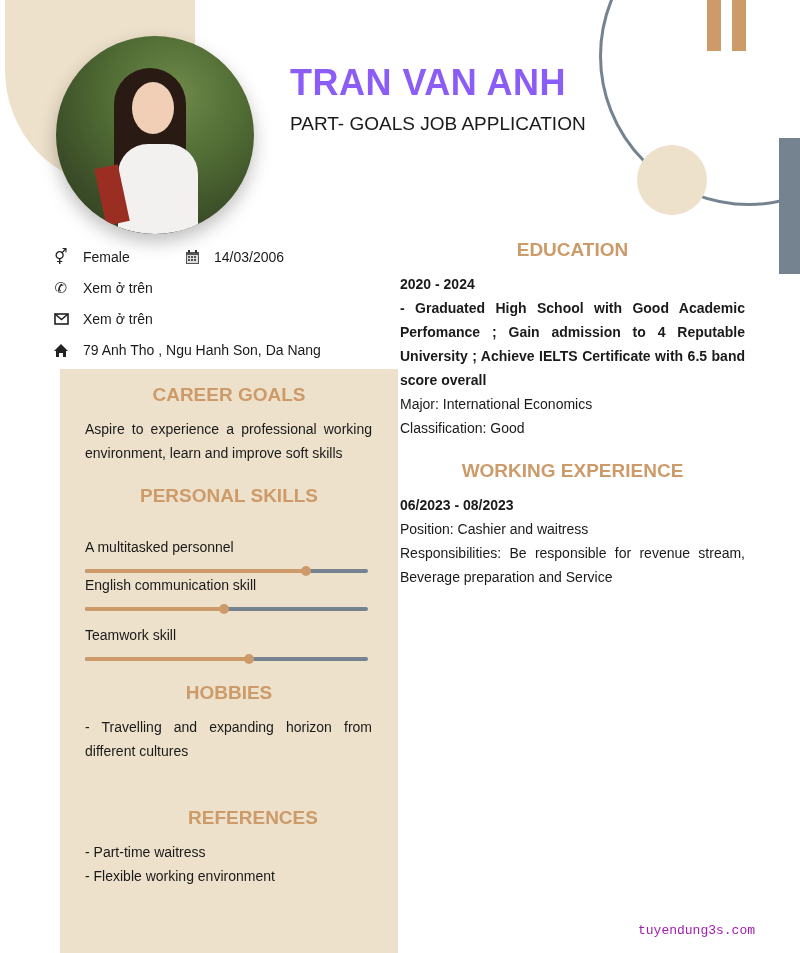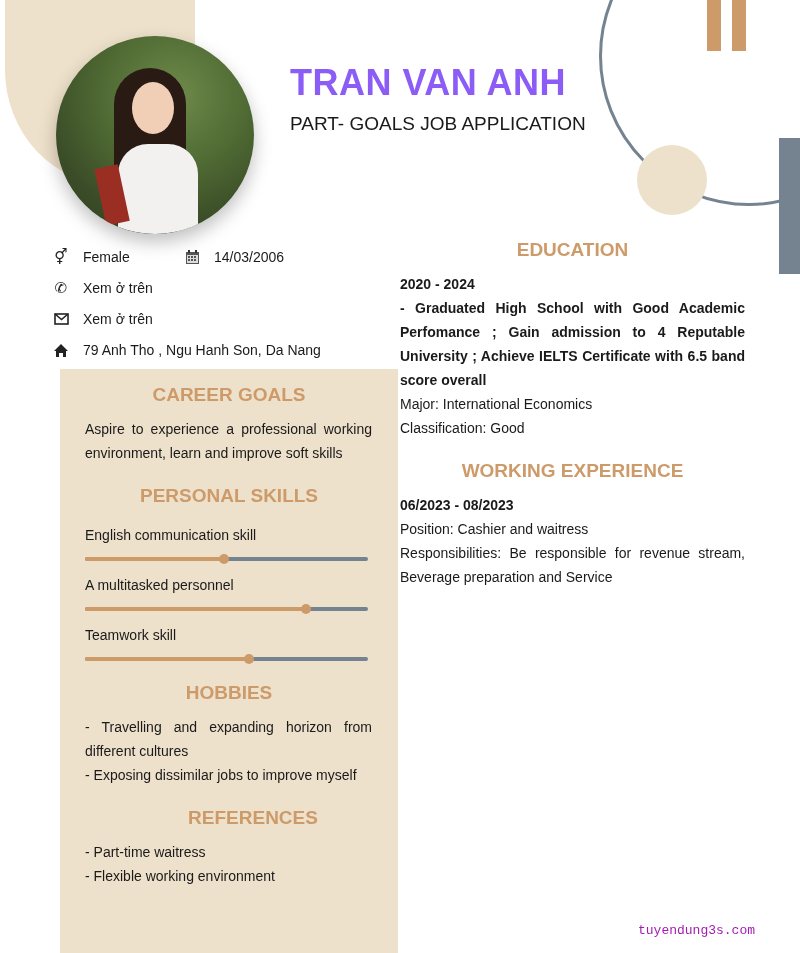--- a/index.html
+++ b/index.html
@@ -112,47 +112,46 @@
   </span>
   <span>79 Anh Tho , Ngu Hanh Son, Da Nang</span>
 </div>
 
 <div class="left-panel">
   <div class="sec-title" style="position:absolute;left:0;right:0;top:15px;">CAREER GOALS</div>
   <div class="lp-inner justify" style="top:48px;">Aspire to experience a professional working environment, learn and improve soft skills</div>
 
   <div class="sec-title" style="position:absolute;left:0;right:0;top:116px;">PERSONAL SKILLS</div>
   <div class="lp-inner" style="top:154px;">
+    <div style="margin-top:12px">
+      <div class="skill-label">A multitasked personnel</div>
+      <div class="slider">
+        <div class="fill" style="width:78%"></div>
+        <div class="knob" style="left:78%"></div>
+      </div>
+    </div>
     <div>
       <div class="skill-label">English communication skill</div>
       <div class="slider">
         <div class="fill" style="width:49%"></div>
         <div class="knob" style="left:49%"></div>
-      </div>
-    </div>
-    <div style="margin-top:12px">
-      <div class="skill-label">A multitasked personnel</div>
-      <div class="slider">
-        <div class="fill" style="width:78%"></div>
-        <div class="knob" style="left:78%"></div>
       </div>
     </div>
     <div style="margin-top:12px">
       <div class="skill-label">Teamwork skill</div>
       <div class="slider">
         <div class="fill" style="width:58%"></div>
         <div class="knob" style="left:58%"></div>
       </div>
     </div>
   </div>
 
   <div class="sec-title" style="position:absolute;left:0;right:0;top:313px;">HOBBIES</div>
   <div class="lp-inner" style="top:346px;">
     <div class="justify">- Travelling and expanding horizon from different cultures</div>
-    <div>- Exposing dissimilar jobs to improve myself</div>
   </div>
 
   <div class="sec-title" style="position:absolute;left:0;right:0;top:438px;padding-left:48px;">REFERENCES</div>
   <div class="lp-inner" style="top:471px;">
     <div>- Part-time waitress</div>
     <div>- Flexible working environment</div>
   </div>
 </div>
 
 <div class="sec-title" style="position:absolute;left:400px;width:345px;top:239px;">EDUCATION</div>

